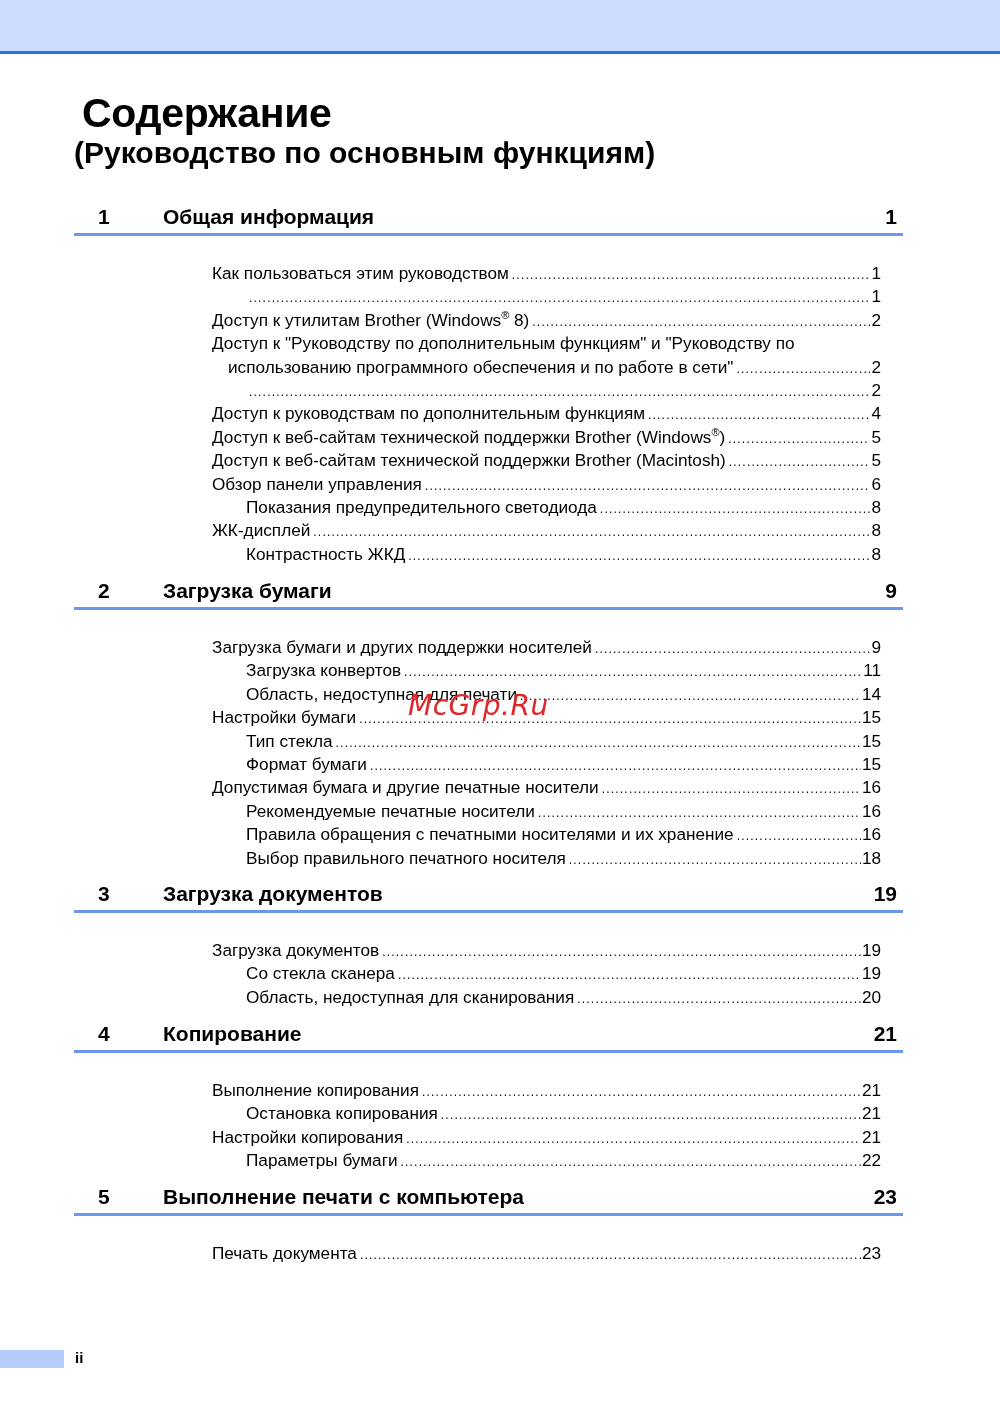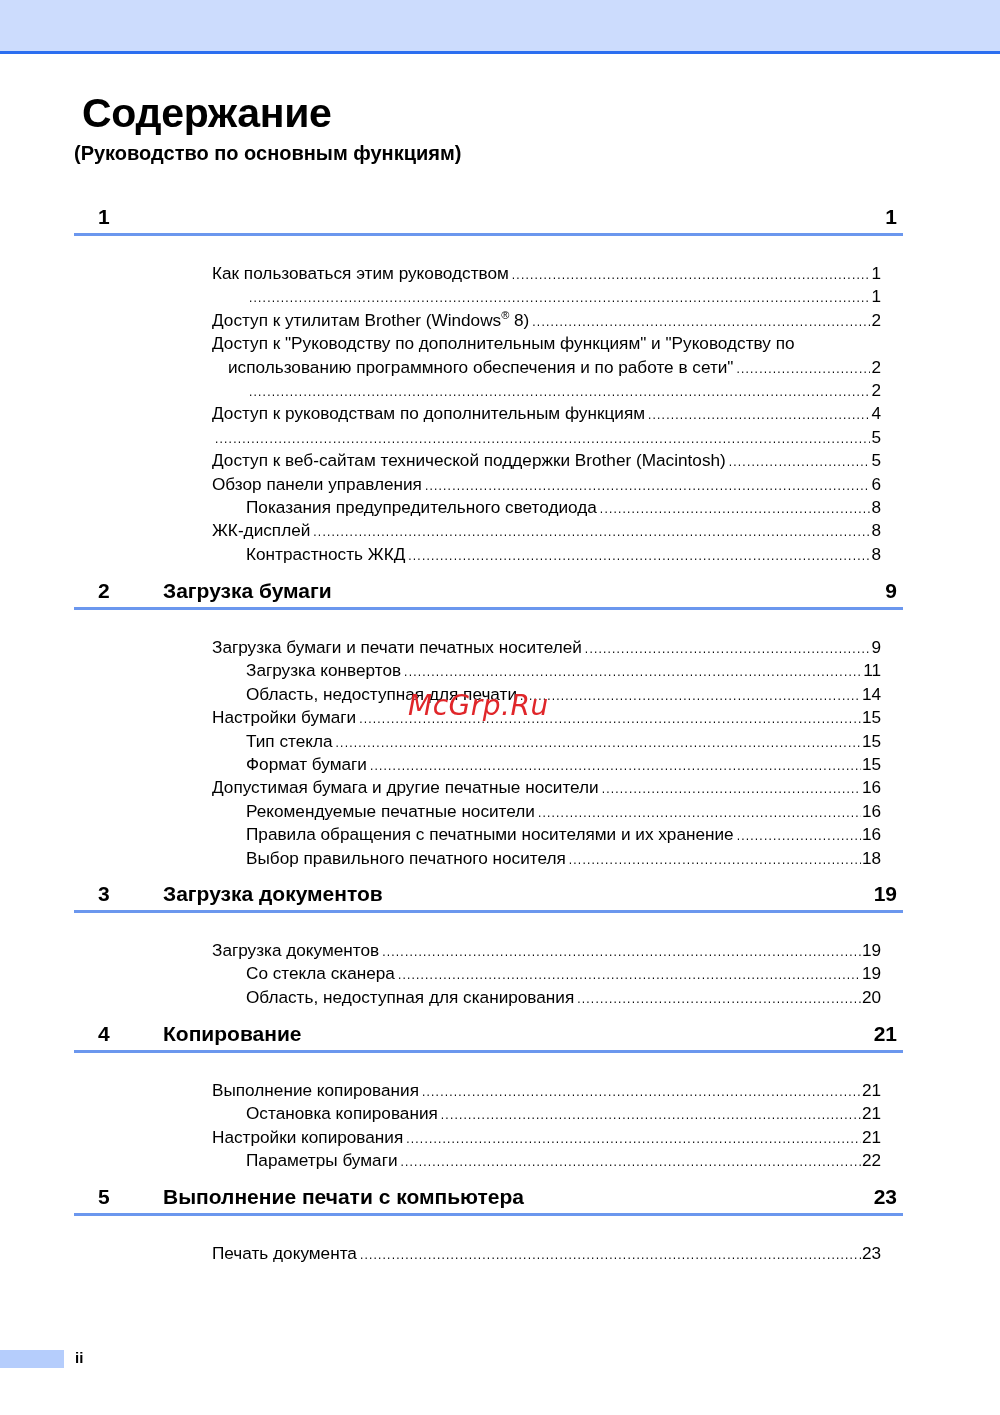--- a/index.html
+++ b/index.html
@@ -10,21 +10,21 @@
   .top-band {
     position: absolute; left: 0; top: 0; width: 1000px; height: 51px;
     background: #ccdcfd; border-bottom: 3px solid #2b6ef0;
   }
   .title {
     position: absolute; left: 74px; top: 82px; margin: 8px;
     font-size: 41px; font-weight: bold; letter-spacing: -0.3px; line-height: 46px;
   }
   .subtitle {
     position: absolute; left: 74px; top: 134px; margin: 0;
-    font-size: 20px; font-weight: bold; line-height: 38px;
+    font-size: 30px; font-weight: bold; line-height: 38px;
   }
   .chapter {
     position: absolute; left: 74px; width: 829px;
   }
   .ch-head {
     position: relative; height: 30px;
     border-bottom: 3px solid #6b97ee;
     font-size: 21px; font-weight: bold;
   }
   .ch-num { position: absolute; left: 24px; top: 0; line-height: 28px; }
@@ -68,20 +68,21 @@
 
 <div class="top-band"></div>
 
 <h1 class="title">Содержание</h1>
 <h2 class="subtitle">(Руководство по основным функциям)</h2>
 
 <div id="toc">
     <section class="chapter" style="top: 203px;">
       <div class="ch-head">
         <span class="ch-num">1</span>
+        <span class="ch-title">Общая информация</span>
         <span class="ch-page">1</span>
       </div>
       <ul class="entries">
         <li class="entry lvl1">
           <span class="txt"><span>Как пользоваться этим руководством</span></span>
           <span class="dots"></span>
           <span class="pg">1</span>
         </li>
         <li class="entry lvl2">
           <span class="dots"></span>
@@ -103,20 +104,21 @@
         <li class="entry lvl2">
           <span class="dots"></span>
           <span class="pg">2</span>
         </li>
         <li class="entry lvl1">
           <span class="txt"><span>Доступ к руководствам по дополнительным функциям</span></span>
           <span class="dots"></span>
           <span class="pg">4</span>
         </li>
         <li class="entry lvl1">
+          <span class="txt"><span>Доступ к веб-сайтам технической поддержки Brother (Windows</span><sup>®</sup><span>)</span></span>
           <span class="dots"></span>
           <span class="pg">5</span>
         </li>
         <li class="entry lvl1">
           <span class="txt"><span>Доступ к веб-сайтам технической поддержки Brother (Macintosh)</span></span>
           <span class="dots"></span>
           <span class="pg">5</span>
         </li>
         <li class="entry lvl1">
           <span class="txt"><span>Обзор панели управления</span></span>
@@ -141,21 +143,21 @@
       </ul>
     </section>
     <section class="chapter" style="top: 577px;">
       <div class="ch-head">
         <span class="ch-num">2</span>
         <span class="ch-title">Загрузка бумаги</span>
         <span class="ch-page">9</span>
       </div>
       <ul class="entries">
         <li class="entry lvl1">
-          <span class="txt"><span>Загрузка бумаги и печати печатных носителей</span></span>
+          <span class="txt"><span>Загрузка бумаги и других поддержки носителей</span></span>
           <span class="dots"></span>
           <span class="pg">9</span>
         </li>
         <li class="entry lvl2">
           <span class="txt"><span>Загрузка конвертов</span></span>
           <span class="dots"></span>
           <span class="pg">11</span>
         </li>
         <li class="entry lvl2">
           <span class="txt"><span>Область, недоступная для печати</span></span>

